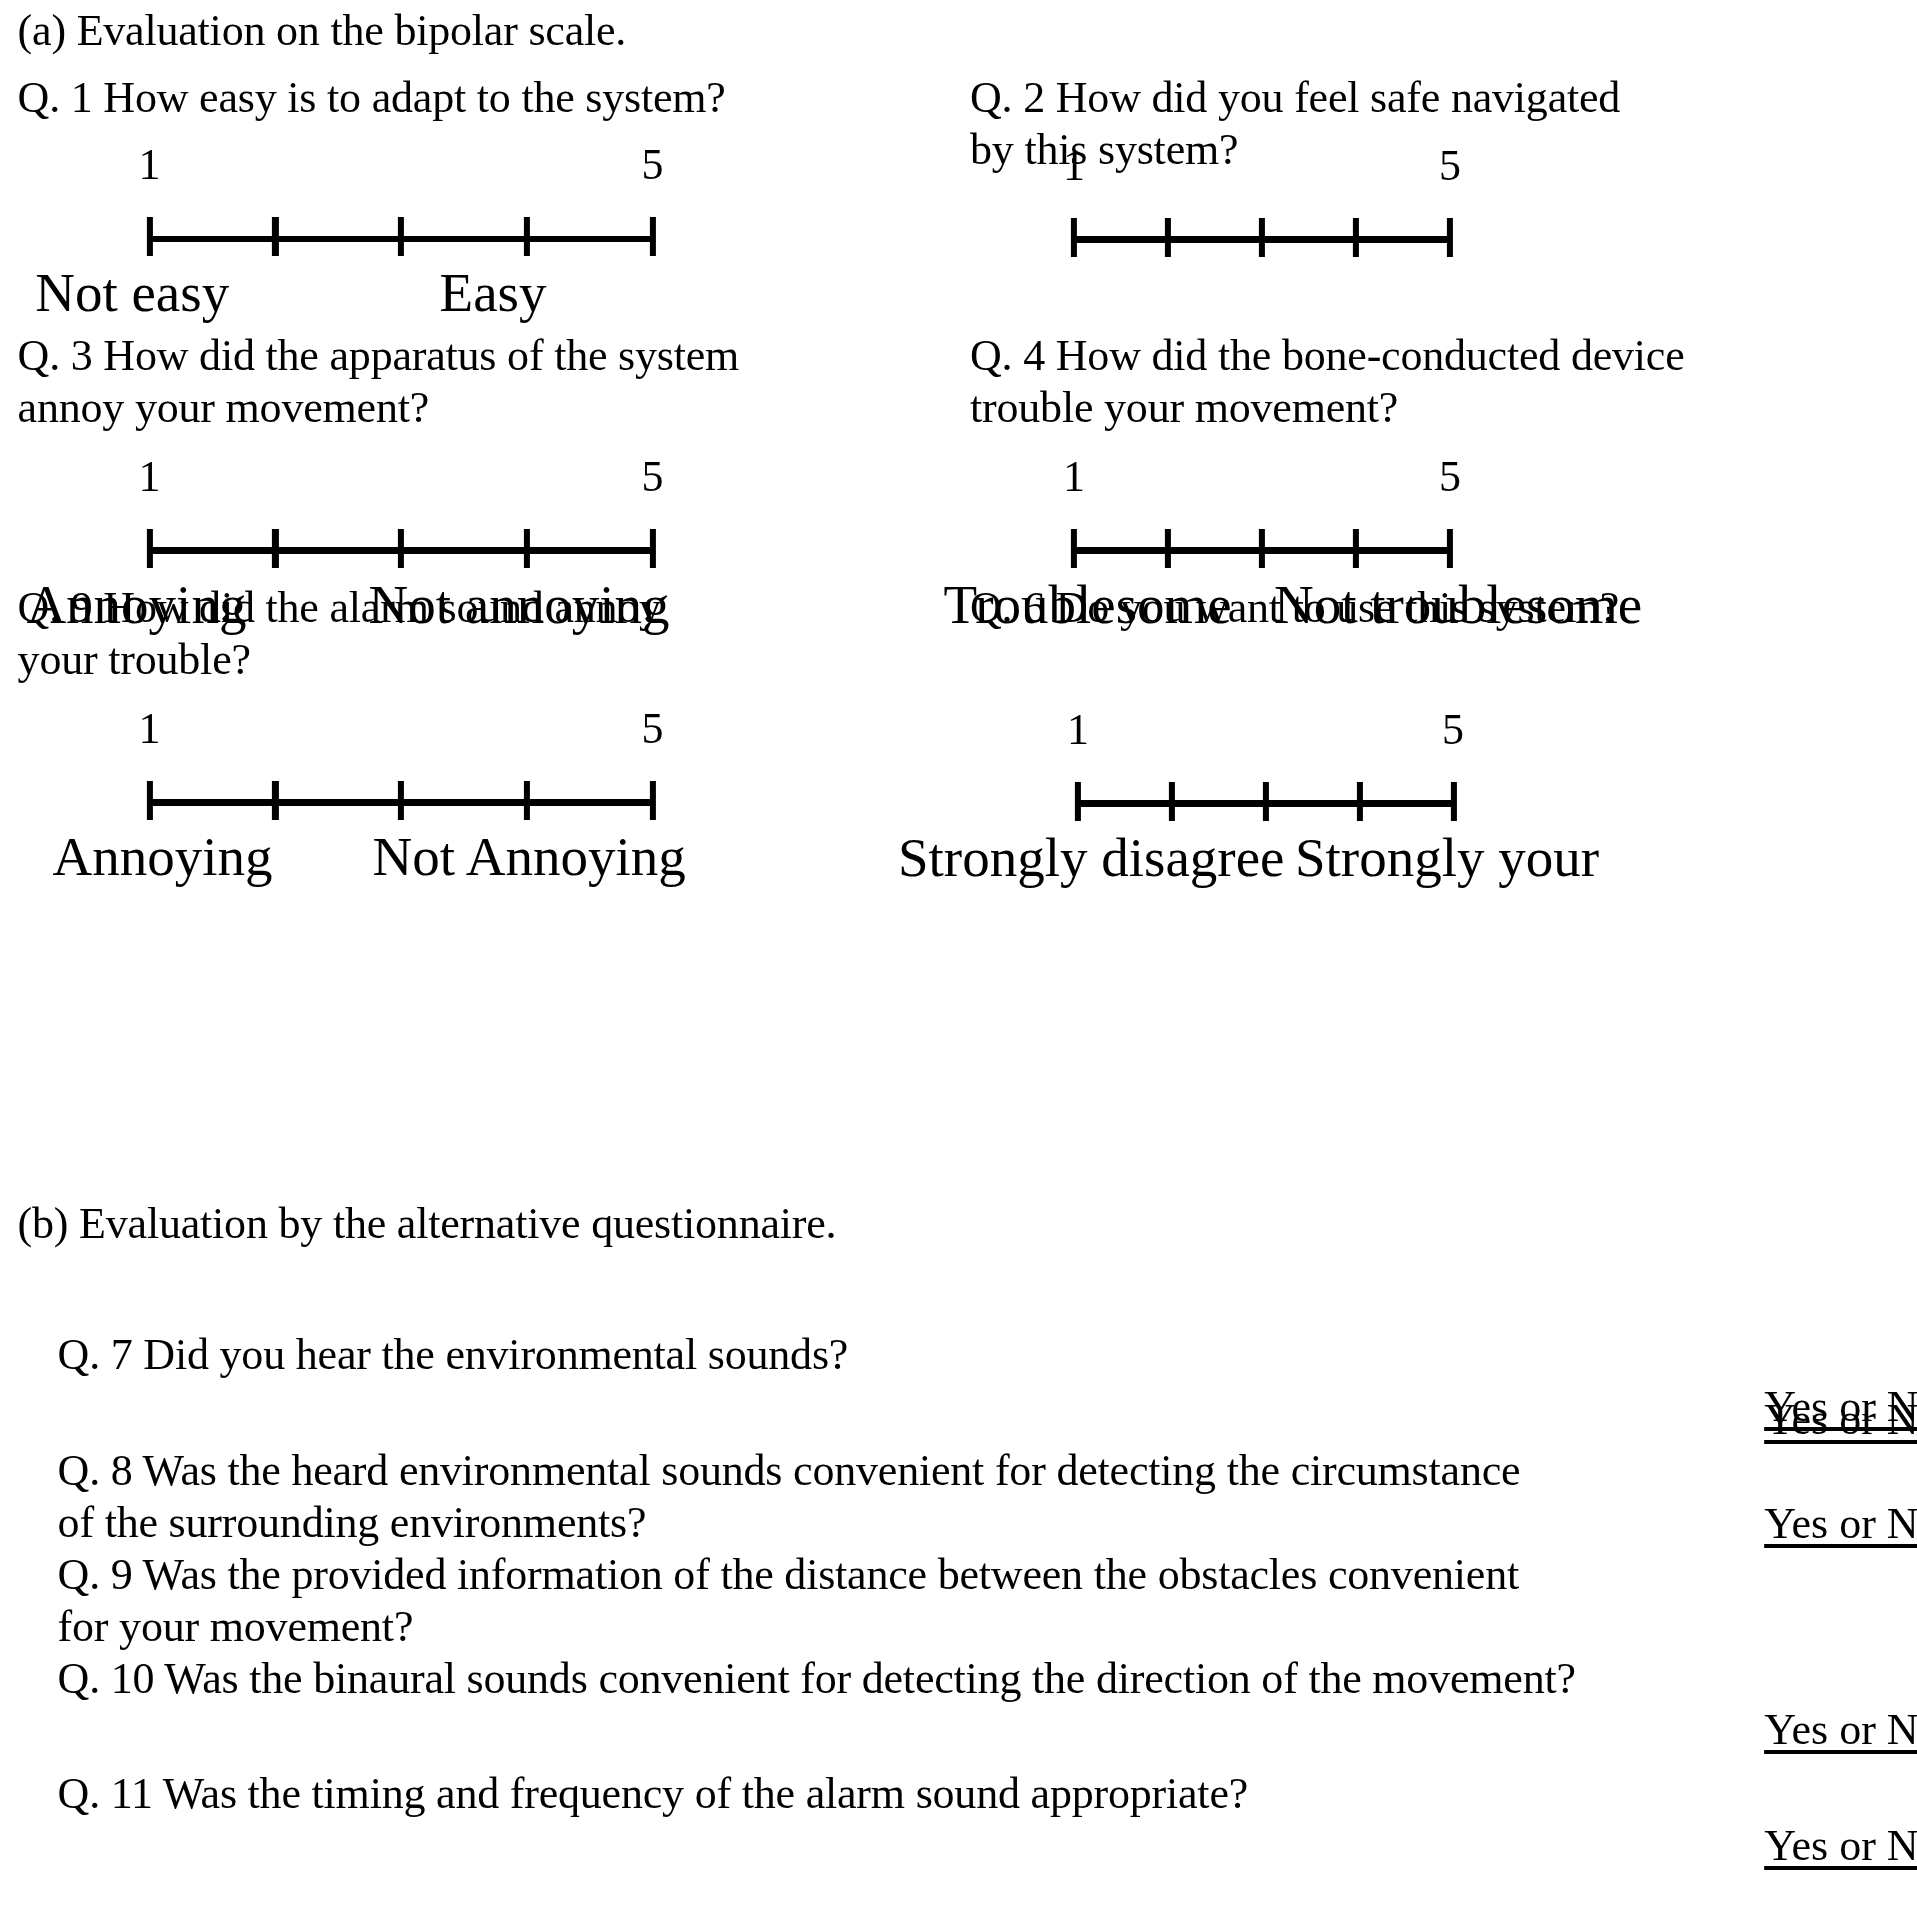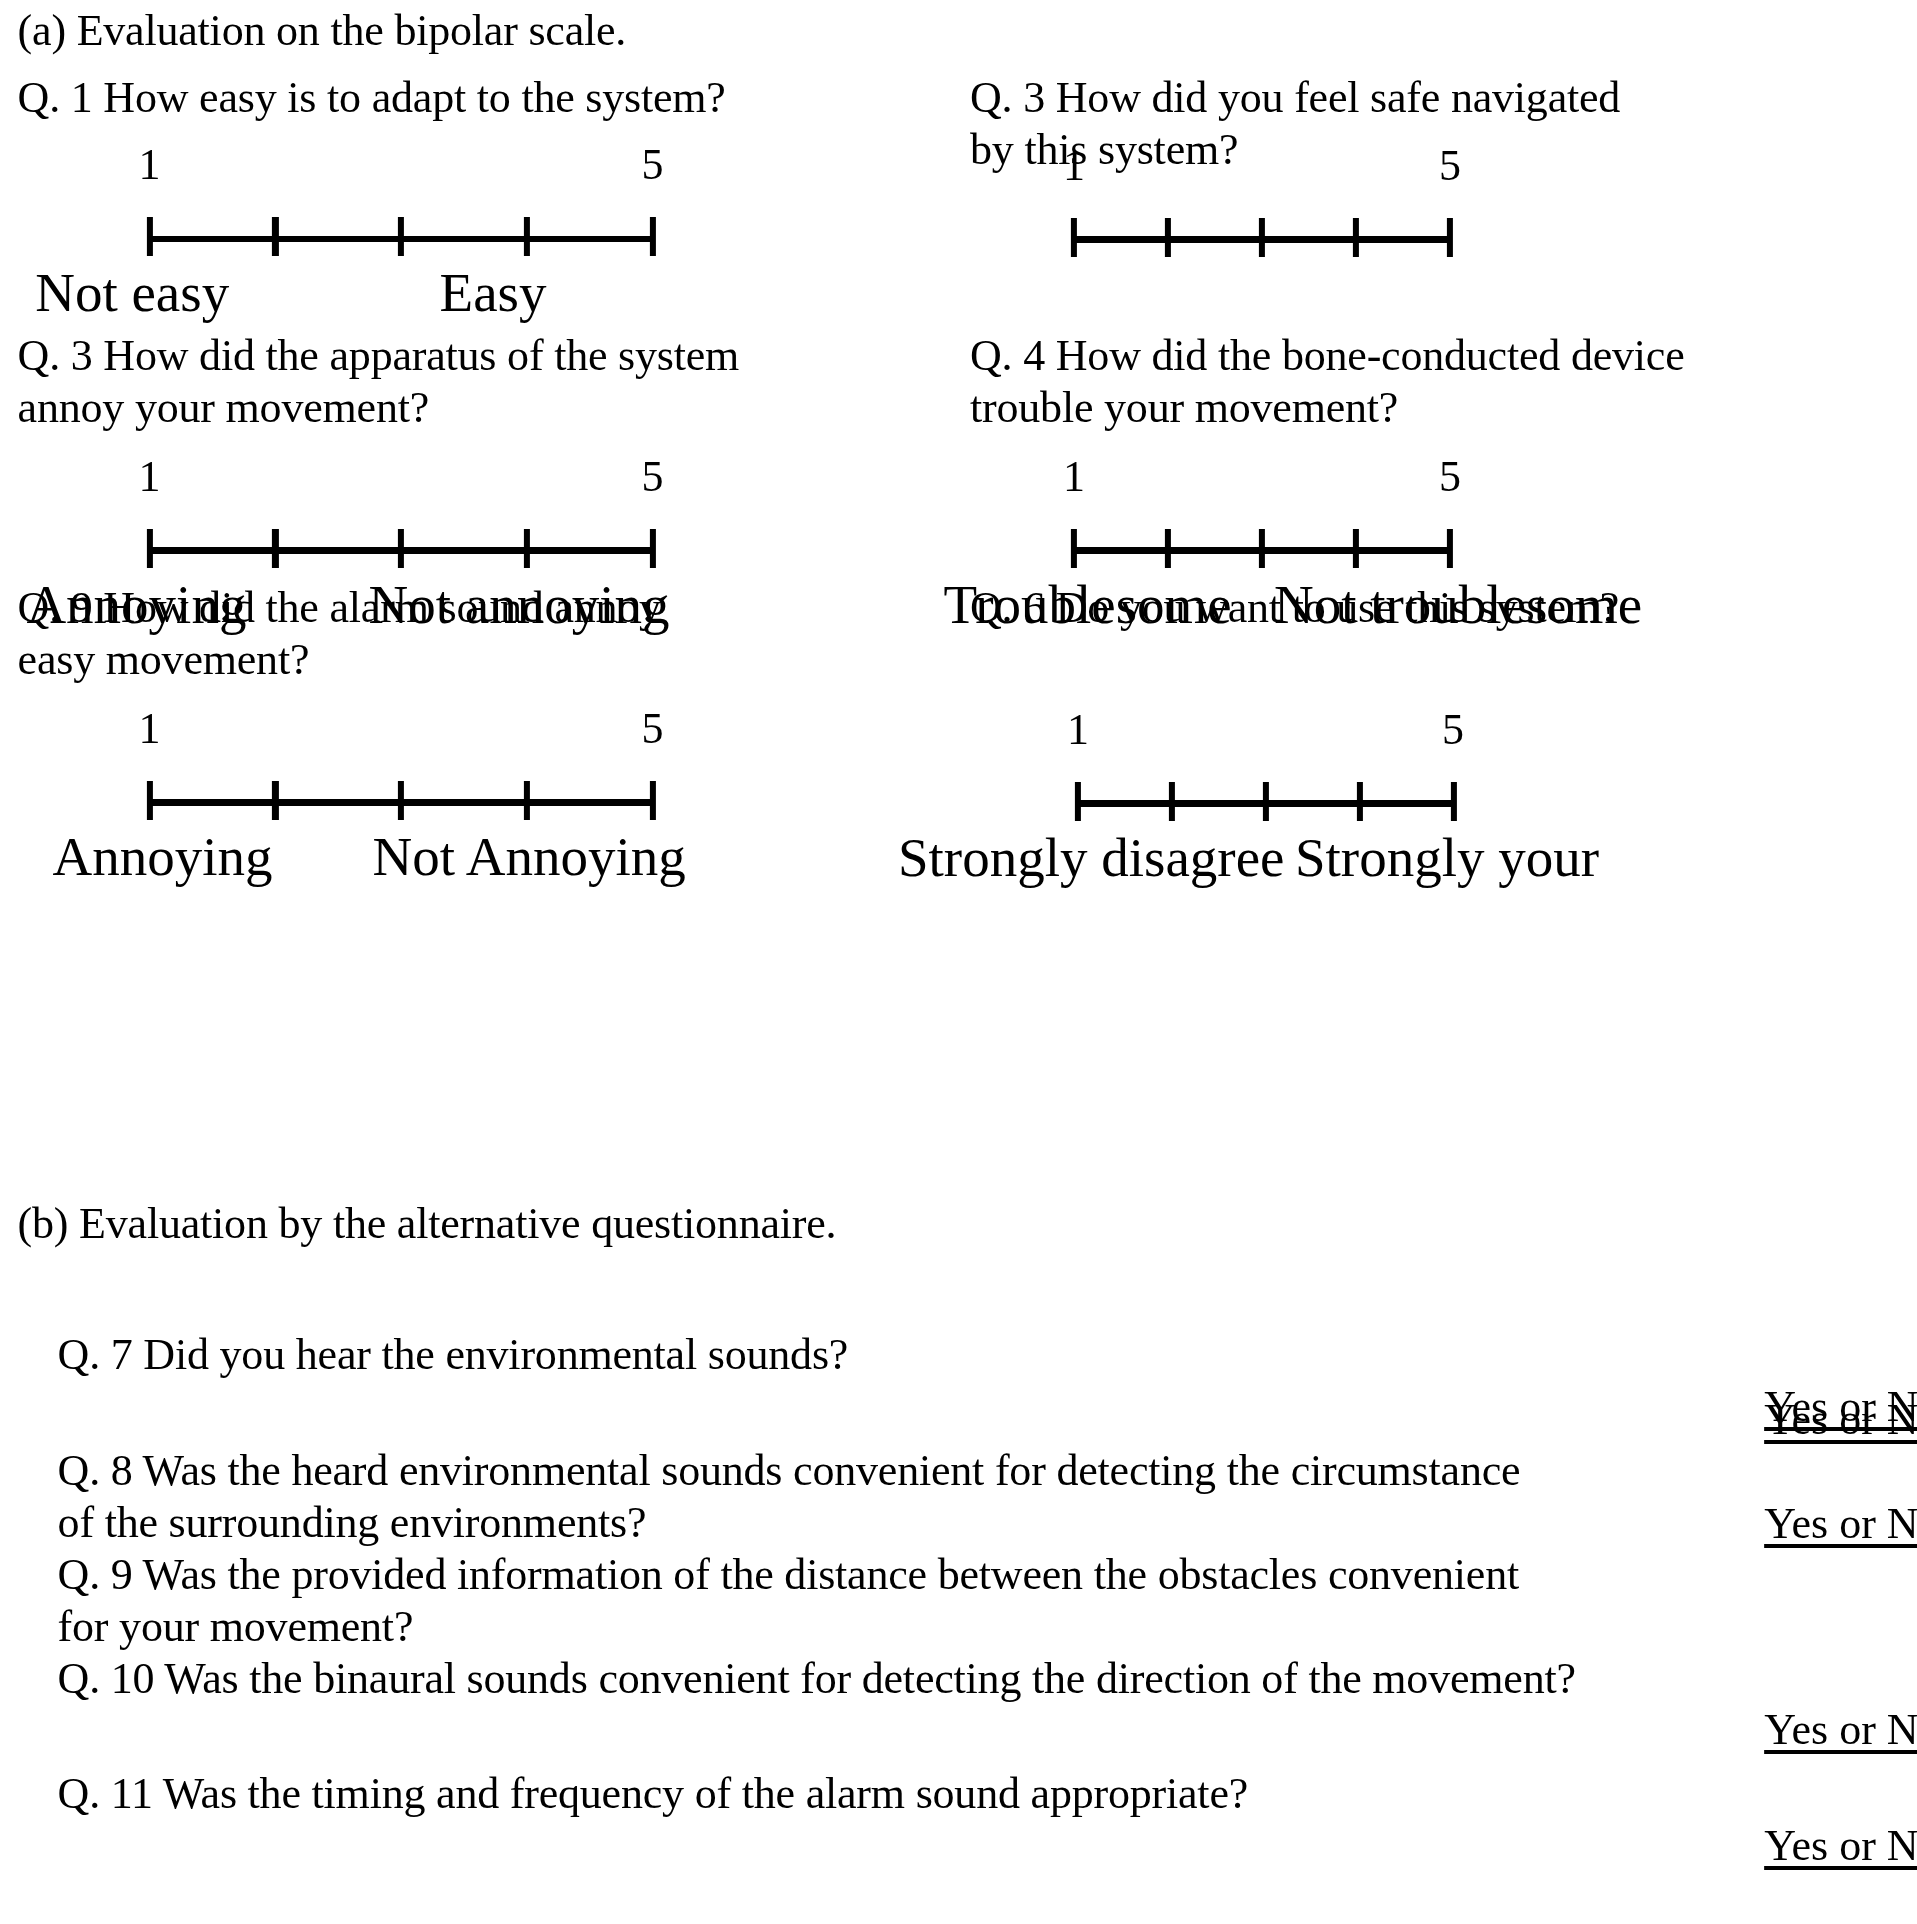--- a/index.html
+++ b/index.html
@@ -183,21 +183,21 @@
         </div>
         <div class="anchors">
           <div class="anchor anchor-low" style="left:17.6px;">Not easy</div>
           <div class="anchor anchor-high" style="left:422px;">Easy</div>
         </div>
       </div>
     </div>
 
     <div class="q-cell q-col-right" id="cell-q2" style="top:0px;">
       <div class="q-text">
-        <span class="ln">Q. 3 How did you feel safe navigated</span>
+        <span class="ln">Q. 2 How did you feel safe navigated</span>
         <span class="ln">by this system?</span>
       </div>
       <div class="scale" id="scale-q2" style="margin-top:-32px;">
         <div class="scale-numbers">
           <div class="scale-num" style="left:104px;">1</div>
           <div class="scale-num" style="left:480px;">5</div>
         </div>
         <div class="ruler" style="left:104px; width:376px;">
           <div class="ruler-line"></div>
           <div class="tick" style="left:0%;"></div>
@@ -255,21 +255,21 @@
         <div class="anchors">
           <div class="anchor anchor-low" style="left:-26.5px;">Troublesome</div>
           <div class="anchor anchor-high" style="left:304px;">Not troublesome</div>
         </div>
       </div>
     </div>
 
     <div class="q-cell q-col-left" id="cell-q5" style="top:510px;">
       <div class="q-text">
         <span class="ln">Q. 9 How did the alarm sound annoy</span>
-        <span class="ln">easy movement?</span>
+        <span class="ln">your trouble?</span>
       </div>
       <div class="scale" id="scale-q5" style="margin-top:21px;">
         <div class="scale-numbers">
           <div class="scale-num" style="left:132px;">1</div>
           <div class="scale-num" style="left:635px;">5</div>
         </div>
         <div class="ruler" style="left:132px; width:503px;">
           <div class="ruler-line"></div>
           <div class="tick" style="left:0%;"></div>
           <div class="tick" style="left:25%;"></div>

